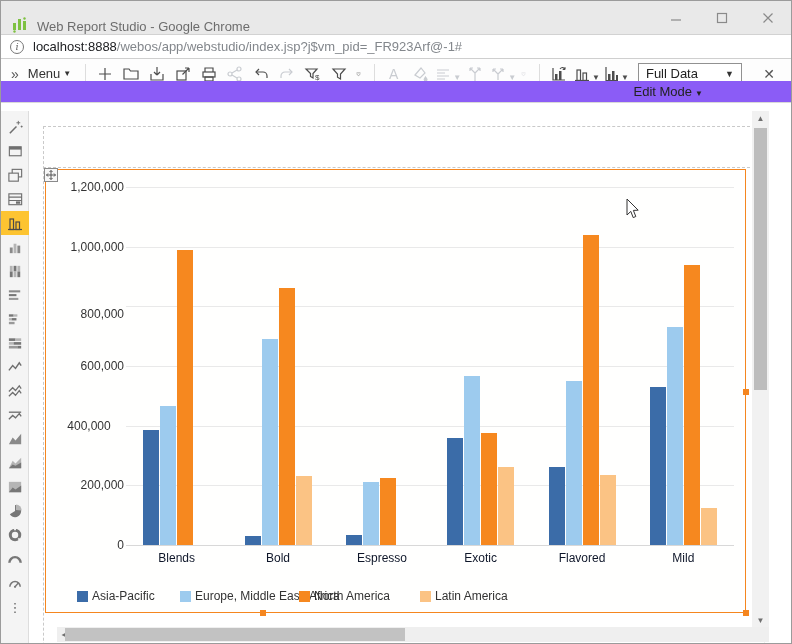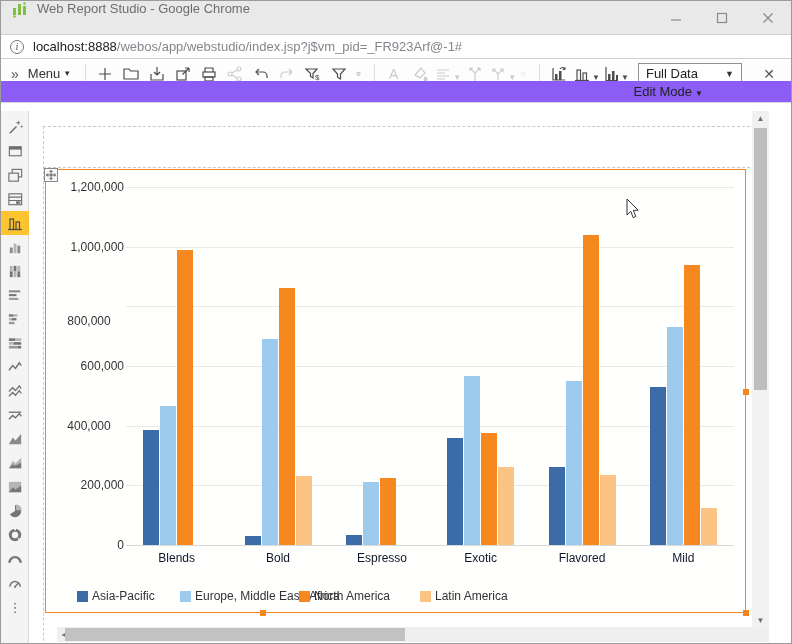--- a/index.html
+++ b/index.html
@@ -1,20 +1,20 @@
 <!DOCTYPE html>
 <html><head>
 <meta charset="utf-8">
 <style>
   * { margin:0; padding:0; box-sizing:border-box; }
   html,body { font-family:"Liberation Sans","DejaVu Sans",sans-serif; }
   #win { position:relative; width:792px; height:644px; background:#fff; border:1px solid #9b9b9b; overflow:hidden; }
 
   
-  #titlebar { position:absolute; left:0; top:0; width:100%; height:34px; background:#e9e9e9; border-bottom:1px solid #d2d2d2; display:flex; align-items:flex-start; }
+  #titlebar { position:absolute; left:0; top:0; width:100%; height:34px; background:#e9e9e9; border-bottom:1px solid #d2d2d2; display:flex; align-items:flex-end; }
   #app-icon { width:18px; height:18px; margin-left:10px; }
   #title-text { margin-left:8px; font-size:13px; color:#6d6d6d; }
   #win-controls { margin-left:auto; display:flex; align-items:center; height:100%; }
   .winbtn { width:46px; height:100%; display:flex; align-items:center; justify-content:center; color:#8a8a8a; font-size:14px; cursor:default; }
   .winbtn svg { stroke:#8a8a8a; }
 
   
   #addressbar { position:absolute; left:0; top:34px; width:100%; height:24px; background:#fff; border-bottom:1px solid #cfcfcf; display:flex; align-items:center; }
   #info-icon { width:14px; height:14px; border:1px solid #777; border-radius:50%; margin-left:9px; font-size:10px; color:#666; display:flex; align-items:center; justify-content:center; font-family:"DejaVu Serif",serif; font-style:italic; }
   #url { margin-left:9px; font-size:13px; white-space:nowrap; }
@@ -432,21 +432,21 @@
         <div id="plot">
             <div class="axisline" style="left: 80px; width: 608px; top: 375px;"></div>
             <div class="ytick" style="left: 8px; top: 368px; width: 70px;">0</div>
             <div class="gridline" style="left: 80px; width: 608px; top: 315.333px;"></div>
             <div class="ytick" style="left: 8px; top: 308.333px; width: 70px;">200,000</div>
             <div class="gridline" style="left: 80px; width: 608px; top: 255.667px;"></div>
             <div class="ytick" style="left: 8px; top: 248.667px; width: 70px; text-align: center;">400,000</div>
             <div class="gridline" style="left: 80px; width: 608px; top: 196px;"></div>
             <div class="ytick" style="left: 8px; top: 189px; width: 70px;">600,000</div>
             <div class="gridline" style="left: 80px; width: 608px; top: 136.333px;"></div>
-            <div class="ytick" style="left: 8px; top: 144px; width: 70px; text-align: center;">800,000</div>
+            <div class="ytick" style="left: 8px; top: 137px; width: 70px;">800,000</div>
             <div class="gridline" style="left: 80px; width: 608px; top: 76.6667px;"></div>
             <div class="ytick" style="left: 8px; top: 69.6667px; width: 70px;">1,000,000</div>
             <div class="gridline" style="left: 80px; width: 608px; top: 17px;"></div>
             <div class="ytick" style="left: 8px; top: 10px; width: 70px;">1,200,000</div>
             <div class="bar-group" style="left: 97.1667px; top: 17px; height: 358px;">
               <div class="bar" style="height: 114.858px; background: rgb(59, 108, 168);"></div>
               <div class="bar" style="height: 138.725px; background: rgb(157, 203, 238);"></div>
               <div class="bar" style="height: 295.35px; background: rgb(246, 136, 31);"></div>
               <div class="bar" style="height: 0px;"></div>
             </div>

